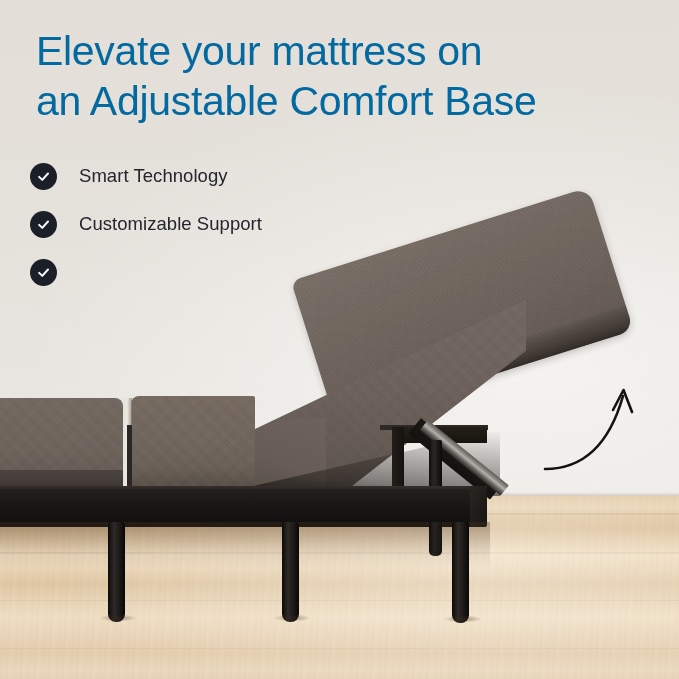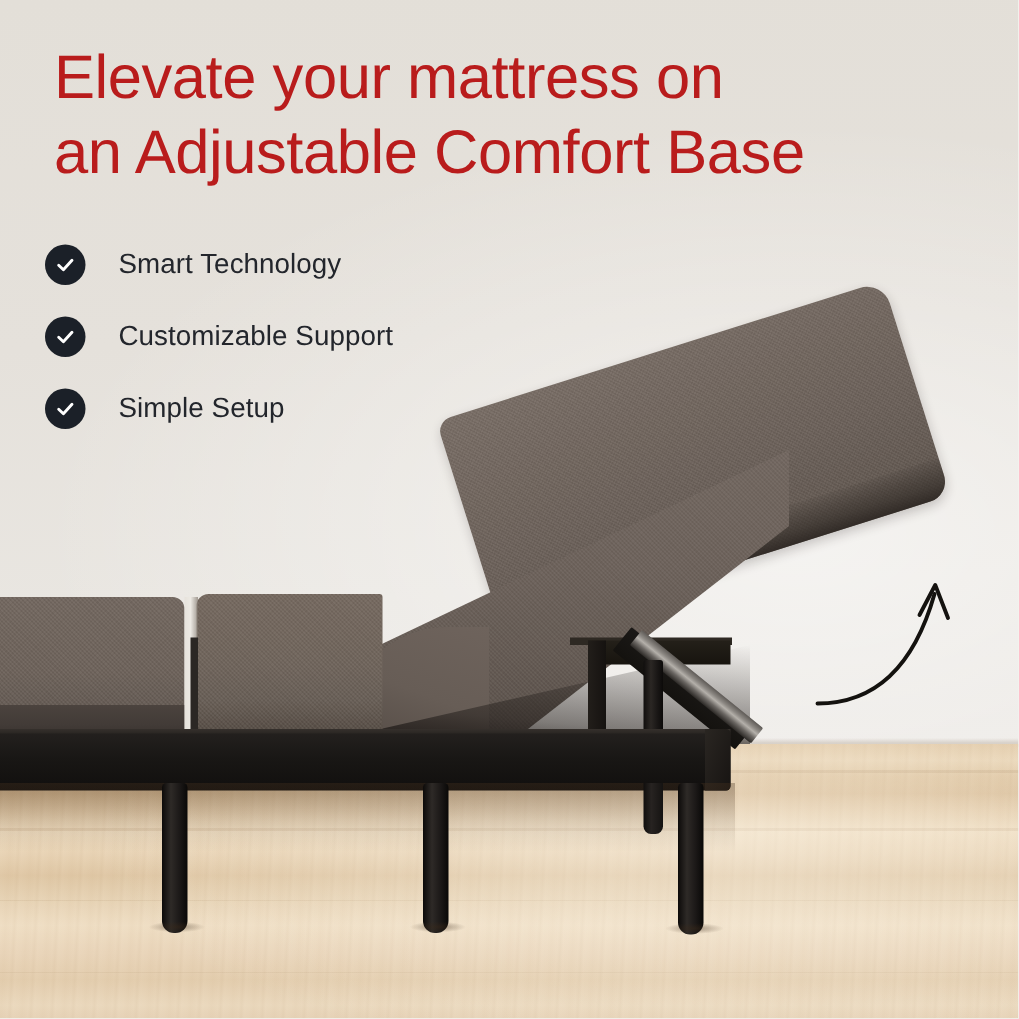--- a/index.html
+++ b/index.html
@@ -96,21 +96,21 @@
 
   
   .headline {
     position: absolute;
     left: 36px;
     top: 26px;
     width: 620px;
     font-size: 41px;
     line-height: 50px;
     letter-spacing: -0.3px;
-    color: #b91c1c;
+    color: #0369a1;
     font-weight: 400;
     white-space: pre-line;
   }
 
   .bullets {
     position: absolute;
     left: 30px;
     top: 160px;
     width: 400px;
   }
@@ -454,17 +454,16 @@
       </span>
       <span class="bullet-label">Customizable Support</span>
     </div>
 
     <div class="bullet-row">
       <span class="check-badge">
         <svg width="15" height="15" viewBox="0 0 24 24">
           <path d="M5 12.6 L10 17.4 L19.2 7.2" fill="none" stroke="#ffffff" stroke-width="3.1" stroke-linecap="round" stroke-linejoin="round"></path>
         </svg>
       </span>
-      <span class="bullet-label">Simple Setup</span>
     </div>
 
   </div>
 </div>
 
 </body></html>

